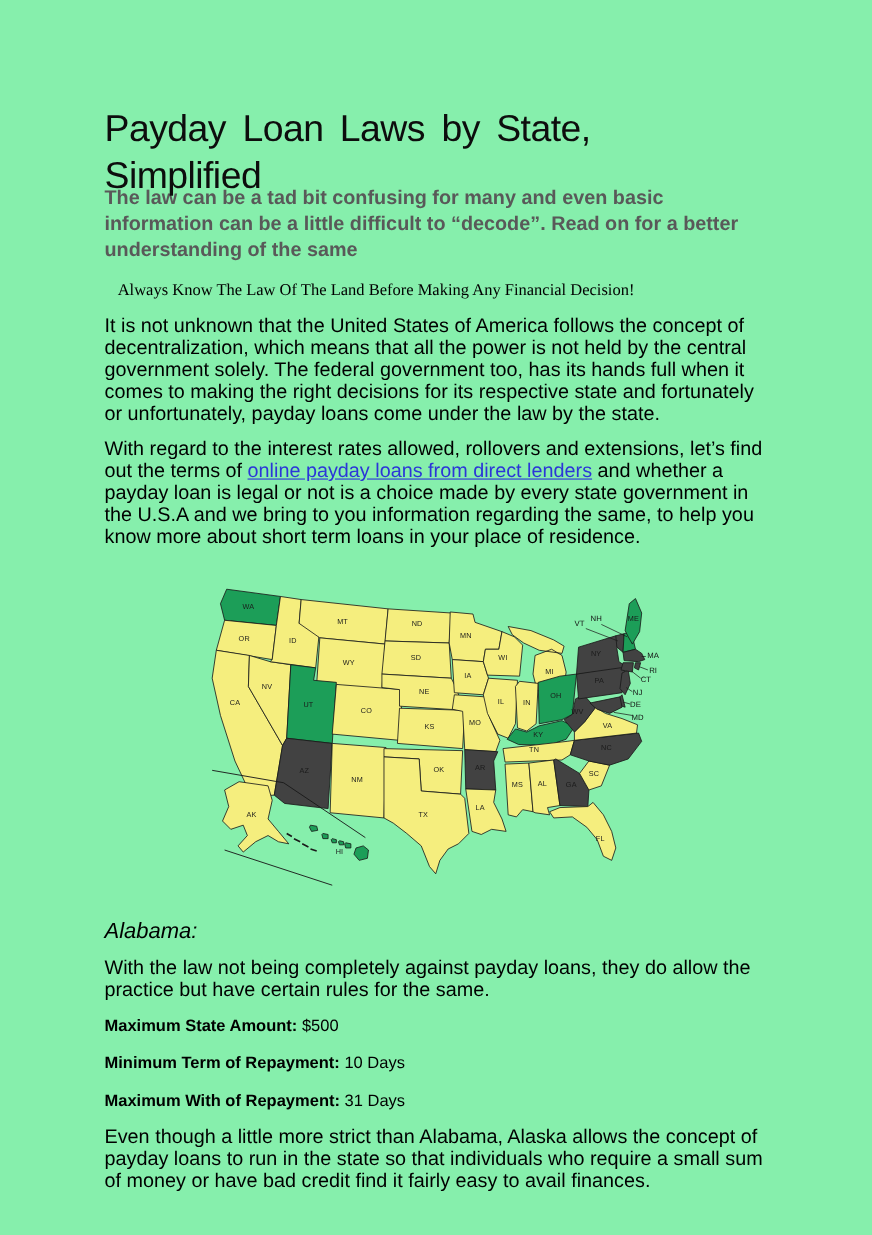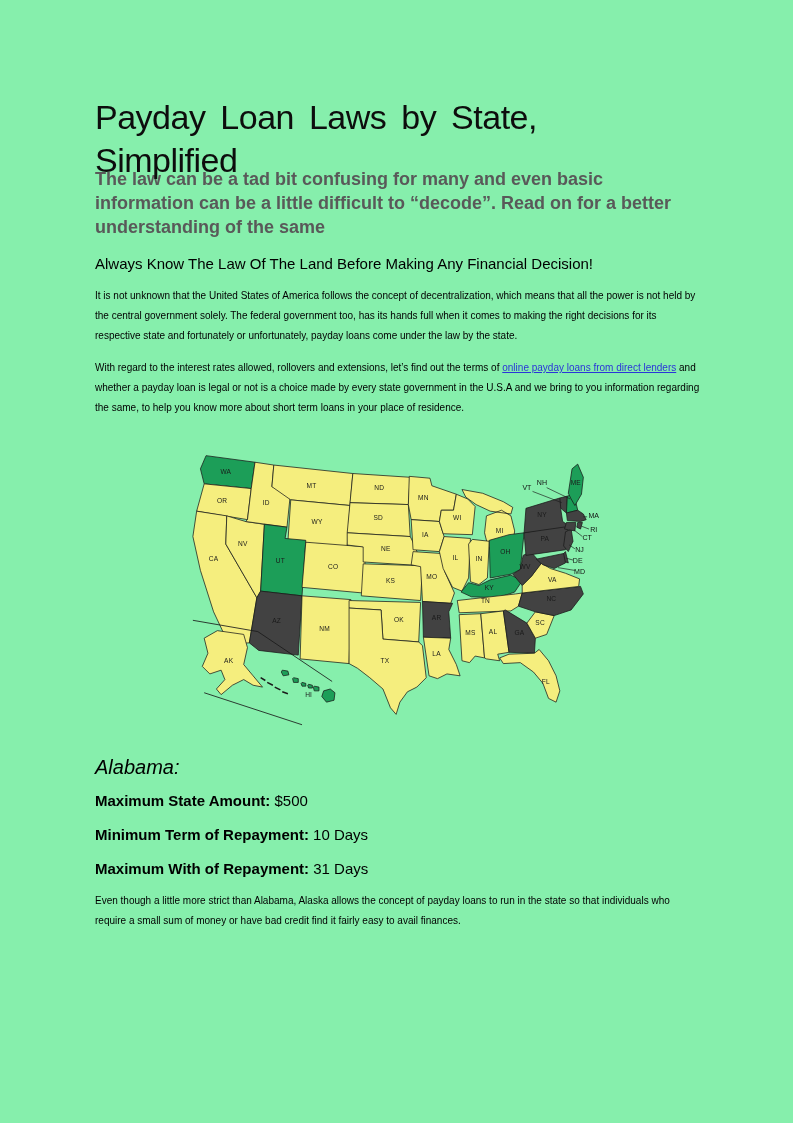--- a/index.html
+++ b/index.html
@@ -20,22 +20,22 @@
     letter-spacing:-0.5px;word-spacing:6px;
     color:#0d0d0d;
   }
   .subtitle{
     position:relative;z-index:1;
     margin:-15px 0 0 0;
     font-size:18px;line-height:24px;font-weight:bold;
     color:#595959;
     max-width:592px;
   }
-  .tagline{margin:15px 0 0 0;font-size:15px;line-height:20px;}
-  p.body{margin:12px 0 0 0;font-size:10px;line-height:20px;max-width:607px;}
+  .tagline{margin:15px 0 0 12px;font-size:15px;line-height:20px;font-family:Liberation Serif, serif;}
+  p.body{margin:12px 0 0 0;font-size:18px;line-height:20px;max-width:607px;}
   .inline-link{text-decoration:underline;cursor:pointer;}
   .map-wrap{margin:32px auto 0 auto;width:414px;}
   .map-wrap svg{display:block;width:414px;height:auto;}
   .mlabel{font-size:7px;fill:#1a1a1a;text-anchor:middle;letter-spacing:0.2px;font-family:"Liberation Sans",sans-serif;}
   .clabel{font-size:7.5px;fill:#111;text-anchor:middle;font-family:"Liberation Sans",sans-serif;}
   .section-heading{margin:25px 0 0 0;font-size:20px;line-height:20px;font-style:italic;font-weight:400;}
   p.fact{margin:14px 0 0 0;font-size:15px;line-height:20px;}
   p.fact b{font-weight:bold;}
 </style>
 </head>
@@ -164,20 +164,21 @@
         <text x="413" y="108" class="clabel">NJ</text>
         <path d="M406,117 L399,115" fill="none" stroke="#1a1a1a" stroke-width="0.7"></path>
         <text x="411" y="120" class="clabel">DE</text>
         <path d="M408,128 L390,125" fill="none" stroke="#1a1a1a" stroke-width="0.7"></path>
         <text x="413" y="132" class="clabel">MD</text>
       </svg>
   </div>
 
   <div>
     <p class="section-heading">Alabama:</p>
+    <p class="body">With the law not being completely against payday loans, they do allow the practice but have certain rules for the same.</p>
     <p class="fact"><b>Maximum State Amount:</b> <span>$500</span></p>
     <p class="fact"><b>Minimum Term of Repayment:</b> <span>10 Days</span></p>
     <p class="fact"><b>Maximum With of Repayment:</b> <span>31 Days</span></p>
   </div>
 
   <div>
     <p class="body">Even though a little more strict than Alabama, Alaska allows the concept of payday loans to run in the state so that individuals who require a small sum of money or have bad credit find it fairly easy to avail finances.</p>
   </div>
 
 </div>

